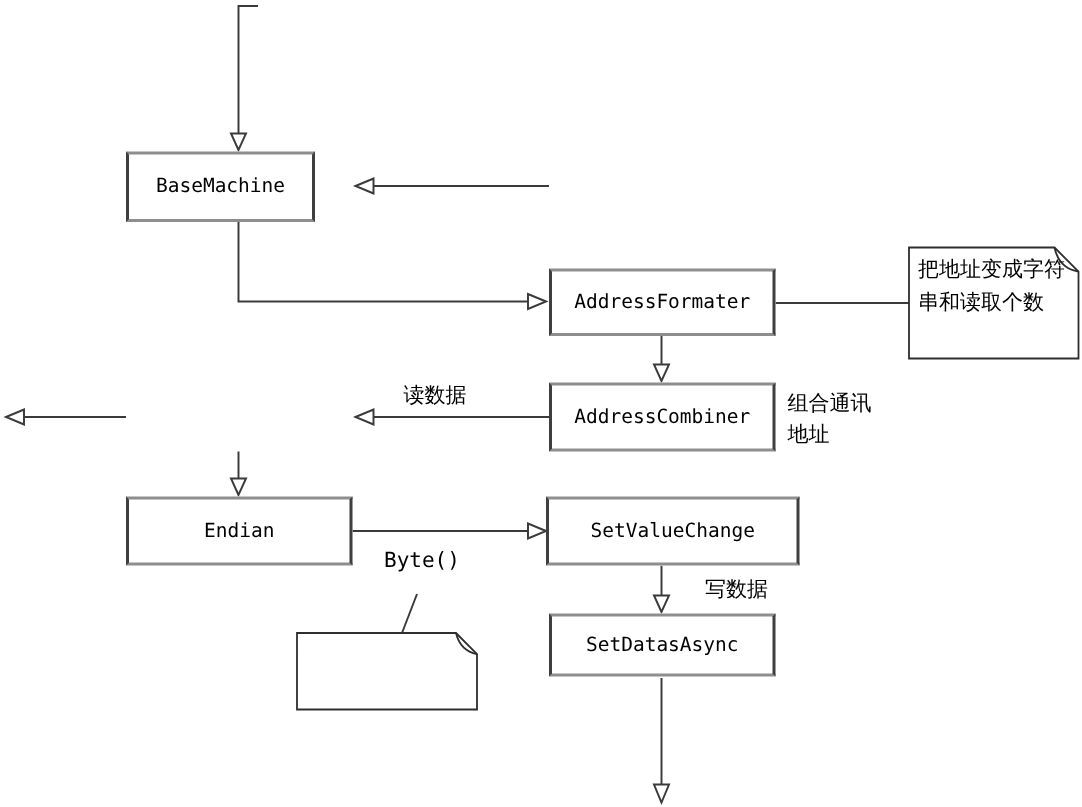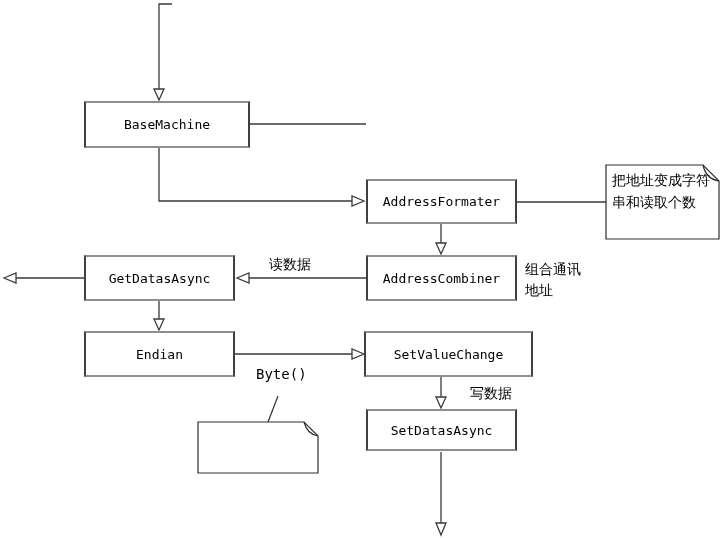--- a/index.html
+++ b/index.html
@@ -81,32 +81,29 @@
 
     <path fill="#ffffff" stroke="#2e2e2e" stroke-width="1.2" d="M606,165 L703,165 L719,181 L719,239 L606,239 Z"></path>
     <path stroke="#2e2e2e" stroke-width="1.2" d="M703,165 Q706,179 719,181"></path>
 
     <path d="M278,396 L268,422"></path>
 
     <path fill="#ffffff" stroke="#2e2e2e" stroke-width="1.2" d="M198,422 L304,422 L318,436 L318,473 L198,473 Z"></path>
     <path stroke="#2e2e2e" stroke-width="1.2" d="M304,422 Q307,434 318,436"></path>
   </svg>
 
-  <div class="node" style="left:84px;top:101px;width:166px;height:47px;">
+  <div class="node" style="left:84px;top:101px;width:126px;height:47px;">
     <span>BaseMachine</span>
   </div>
 
 
   <div class="node" style="left:366px;top:179px;width:151px;height:45px;">
     <span>AddressFormater</span>
   </div>
 
-  <div class="node" style="left:84px;top:255px;width:151px;height:46px;">
-    <span>GetDatasAsync</span>
-  </div>
 
   <div class="node" style="left:366px;top:255px;width:151px;height:46px;">
     <span>AddressCombiner</span>
   </div>
 
   <div class="node" style="left:84px;top:331px;width:151px;height:46px;">
     <span>Endian</span>
   </div>
 
   <div class="node" style="left:364px;top:331px;width:169px;height:46px;">

